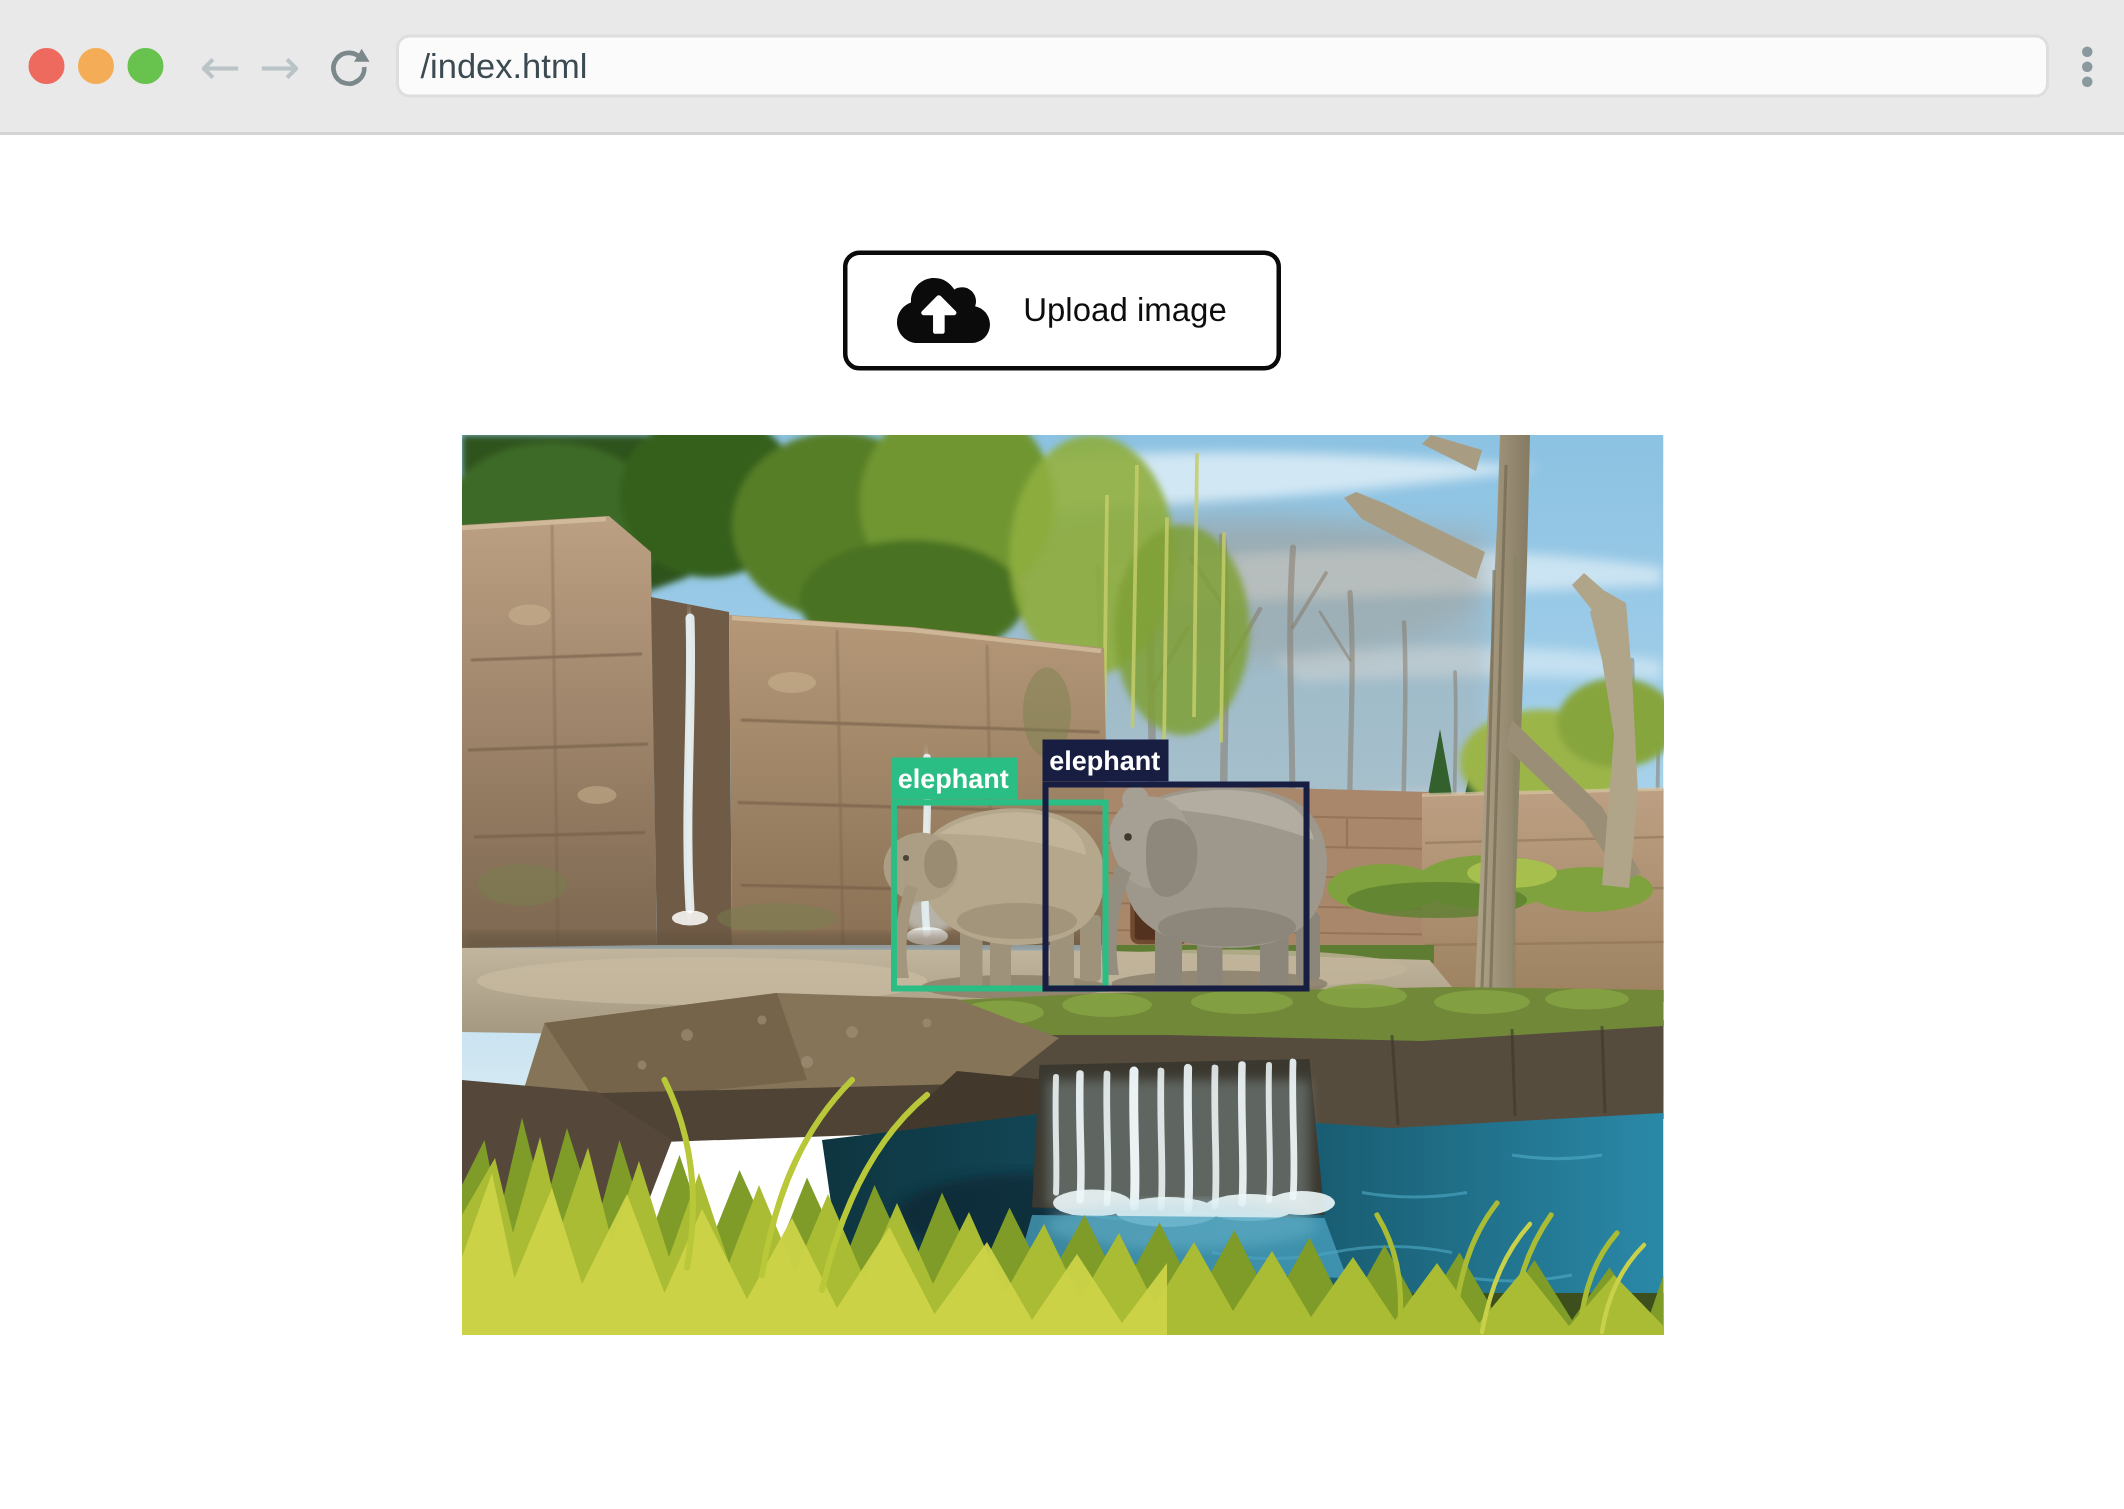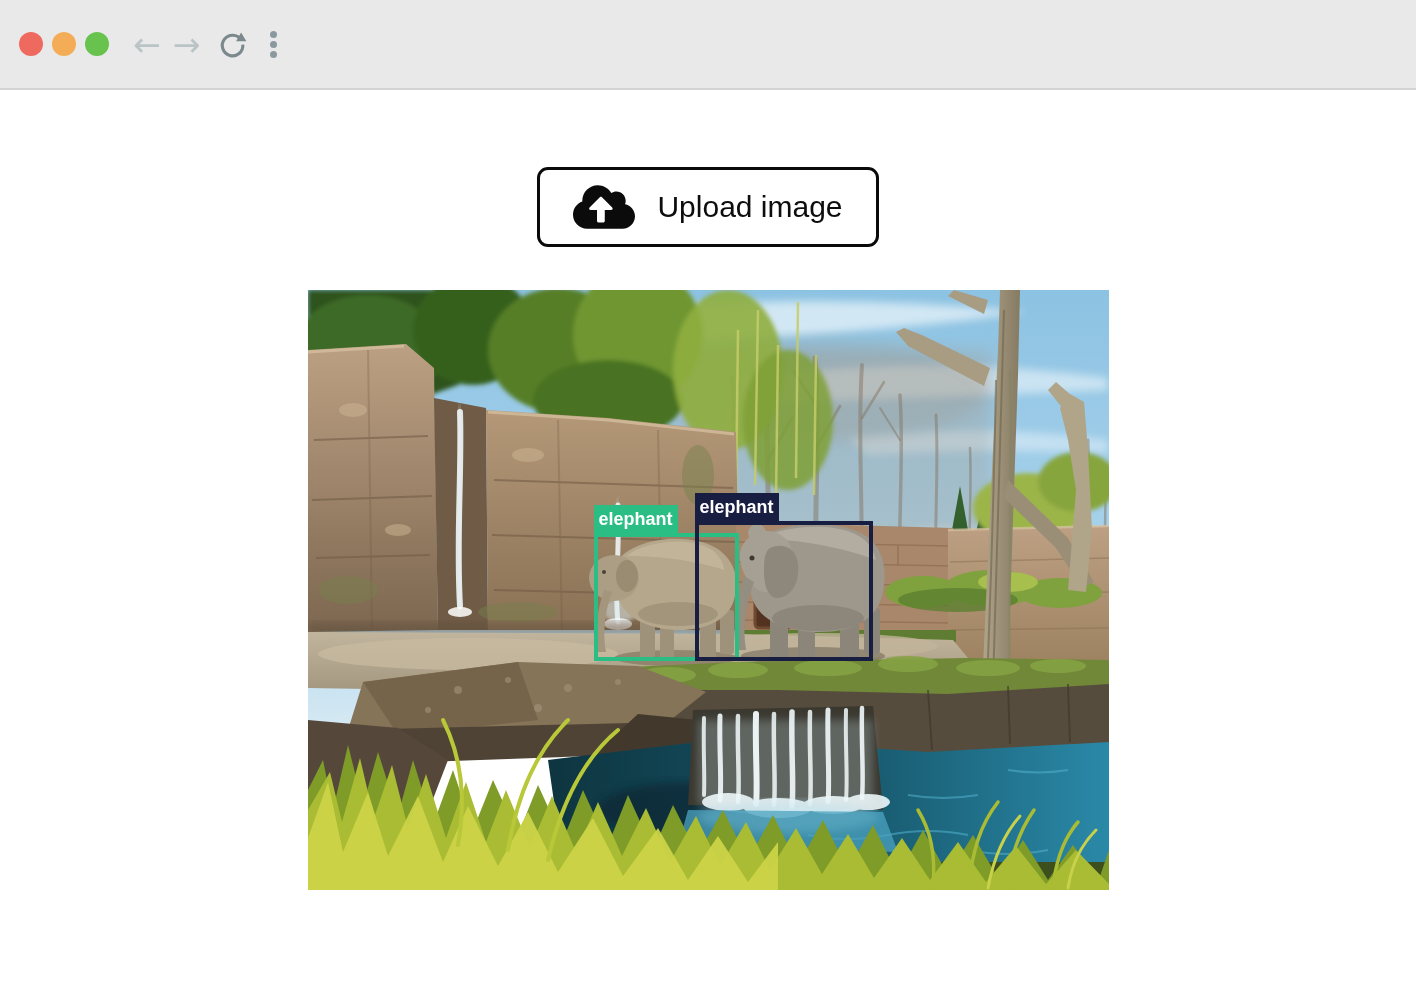--- a/index.html
+++ b/index.html
@@ -23,21 +23,21 @@
   .url-bar input { border:none; outline:none; background:transparent; width:100%;
                    font-size:23px; color:#3c4b52; font-family:"Liberation Sans",sans-serif; }
   .kebab { margin-left:17px; display:flex; flex-direction:column; gap:3px; padding:5px;
            background:none; border:none; cursor:pointer; }
   .kebab i { width:7px; height:7px; border-radius:50%; background:#8a999e; }
 
   
   main { display:flex; flex-direction:column; align-items:center; background:#fff; }
   .upload-btn { margin-top:77px; height:80px; padding:0 33px; background:#fff;
                 border:3px solid #0a0a0a; border-radius:11px; display:inline-flex;
-                align-items:center; gap:22px; font-size:30px; color:#0d0d0d;
+                align-items:center; gap:22px; font-size:22px; color:#0d0d0d;
                 font-family:"Liberation Sans",sans-serif; cursor:pointer; }
   .upload-btn svg { width:62px; height:50px; }
 
   .photo-wrap { position:relative; width:801px; height:600px; margin-top:43px; }
   .photo-wrap > svg { position:absolute; inset:0; }
   .det-layer { position:absolute; inset:0; }
   .det-box   { position:absolute; border:4px solid; }
   .det-label { position:absolute; left:-4px; top:-4px; transform:translateY(-100%);
                height:28px; line-height:29px; padding:0 5px; font-size:18px;
                font-weight:600; color:#ffffff; white-space:nowrap; }
@@ -52,20 +52,23 @@
     <button class="light" style="background: rgb(104, 194, 78);"></button>
   </div>
   <span class="nav-arrow nav-back">←</span>
   <span class="nav-arrow nav-forward">→</span>
   <button class="reload">
     <svg viewBox="0 0 28 28" width="30" height="30">
       <path d="M22.6 10.2 A 9.6 9.6 0 1 0 24.1 14.6" fill="none" stroke="#7b898d" stroke-width="2.9"></path>
       <polygon points="22.5,3.2 27.4,11.4 17.8,11.4" fill="#7b898d"></polygon>
     </svg>
   </button>
+  <div class="url-bar">
+    <input type="text" spellcheck="false" value="/index.html" style="">
+  </div>
   <button class="kebab">
     <i></i>
     <i></i>
     <i></i>
   </button>
 </header>
 
 <main>
 
   <button class="upload-btn">

